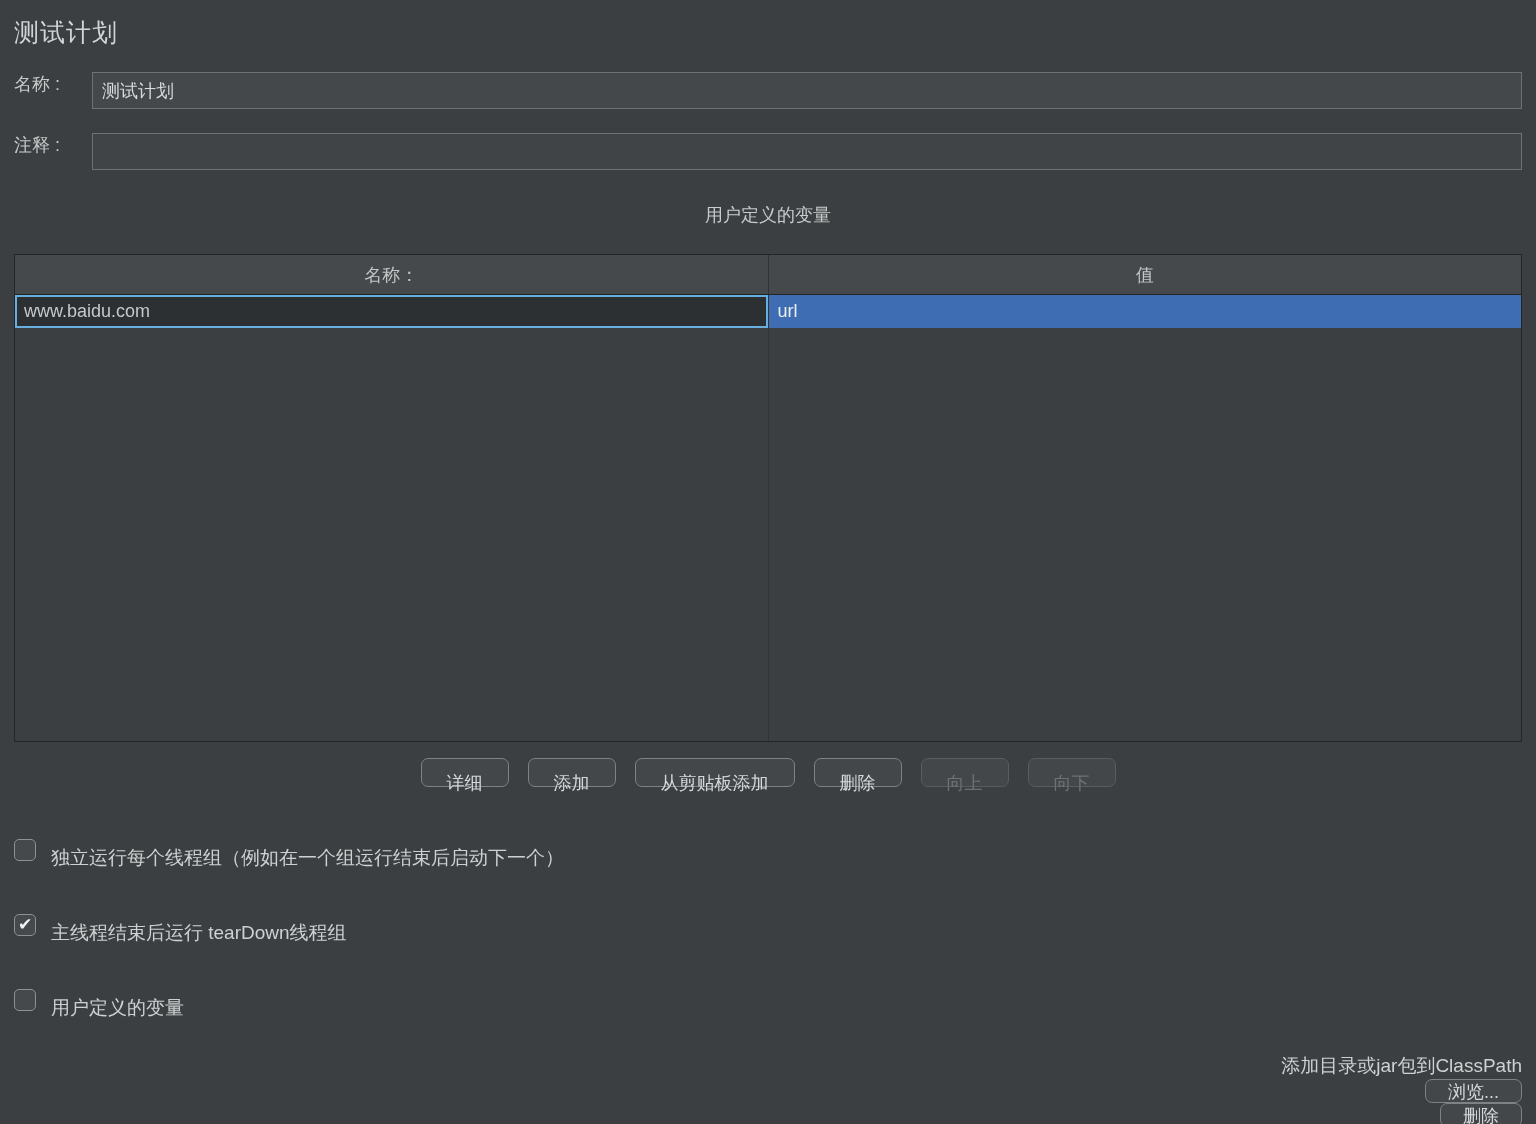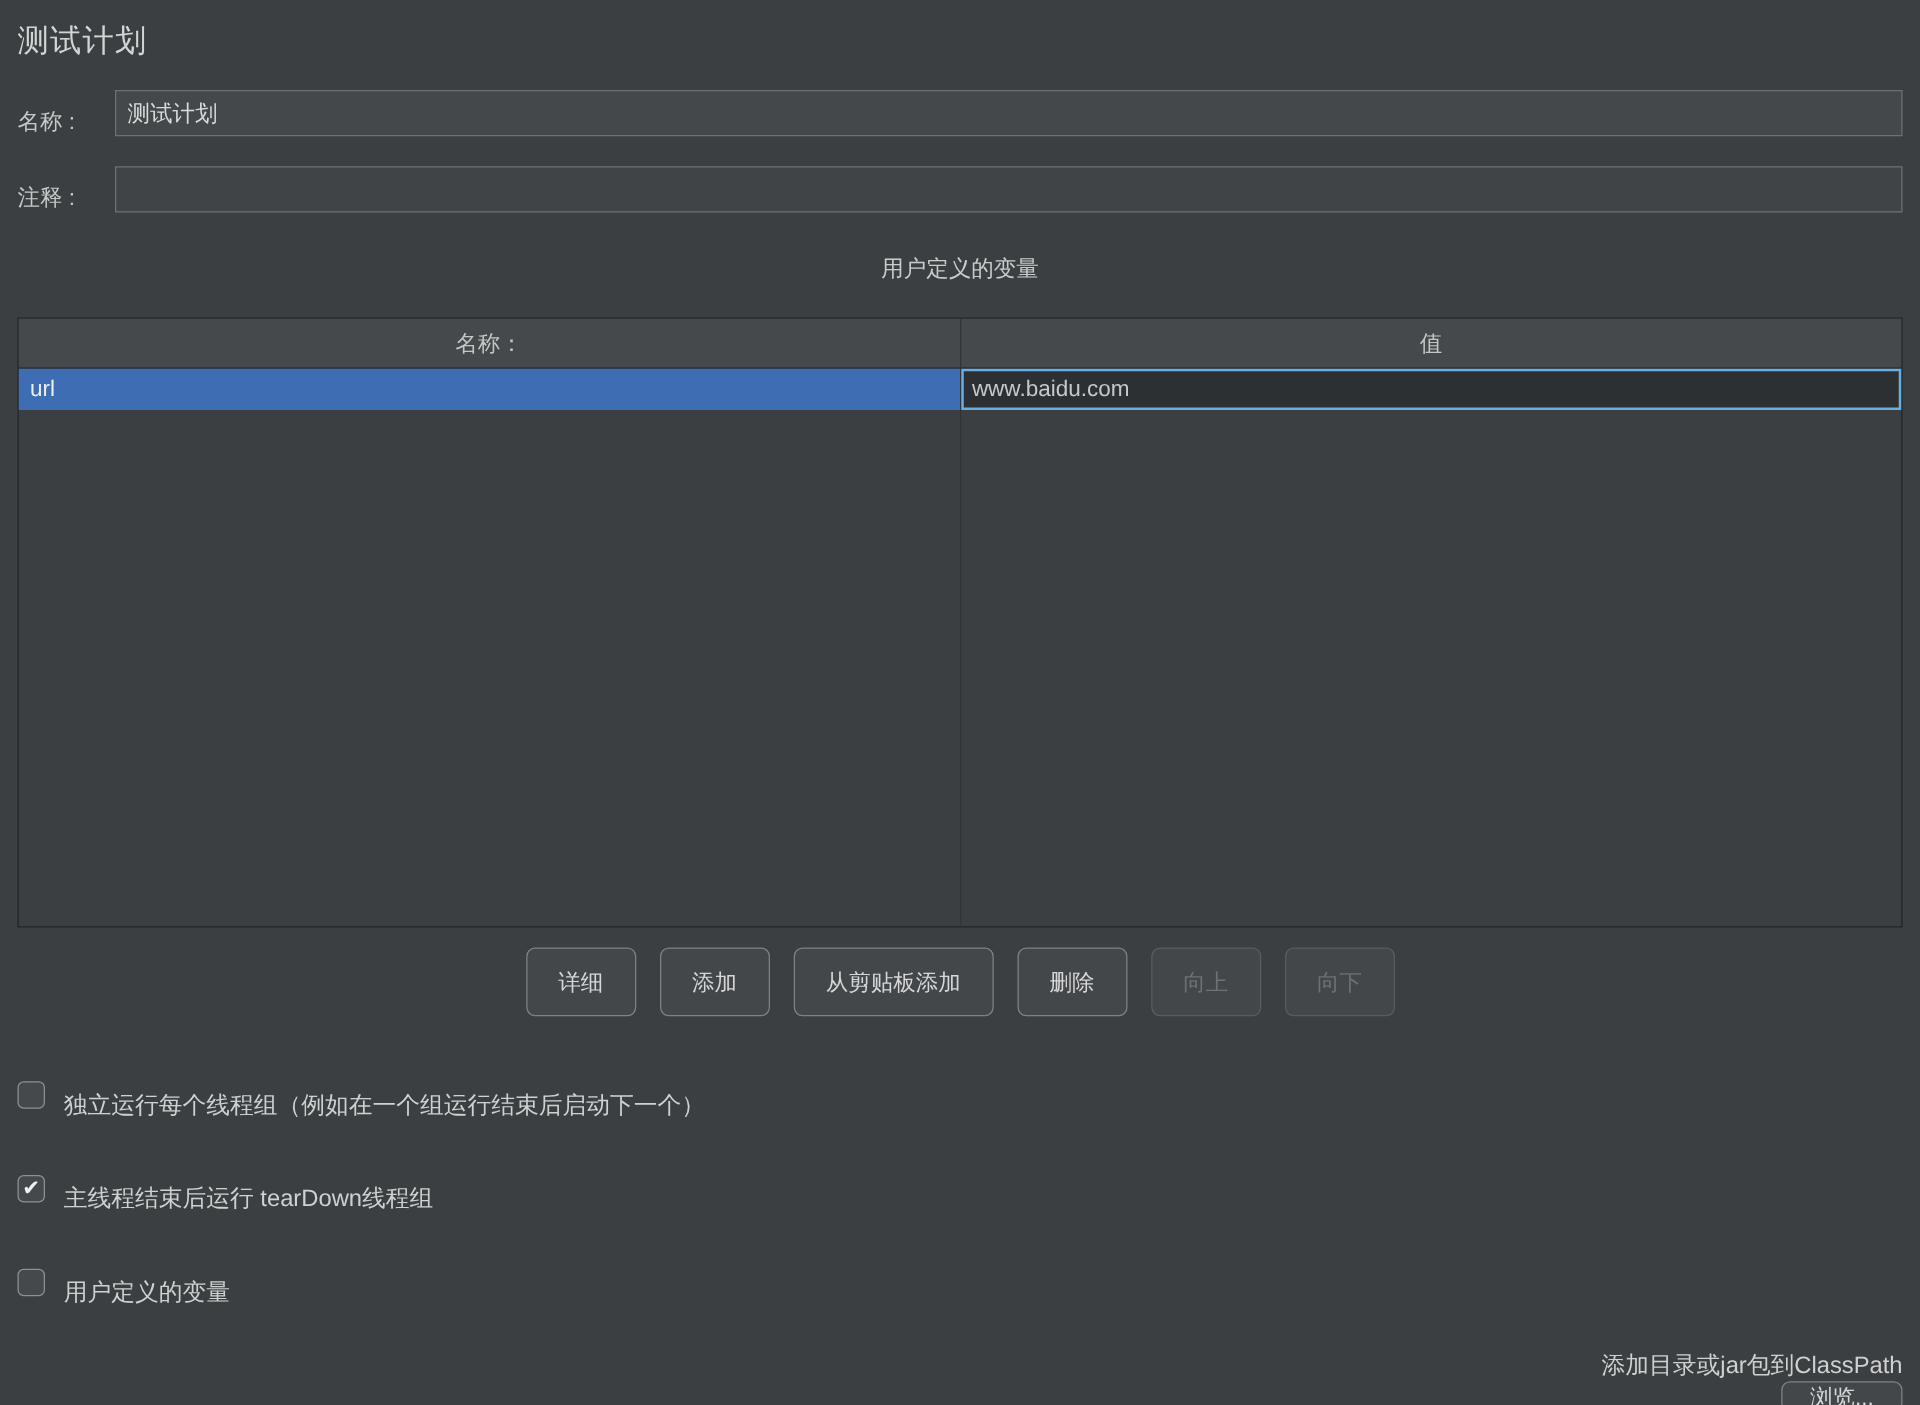--- a/index.html
+++ b/index.html
@@ -15,21 +15,21 @@
   
   .page-title {
     padding-top: 16px;
     font-size: 25px;
     font-weight: 400;
     color: #d2d4d5;
     letter-spacing: 1px;
   }
 
   
-  .form-row { display: flex; align-items: flex-end; }
+  .form-row { display: flex; align-items: flex-start; }
   .form-row.name-row { margin-top: 23px; }
   .form-row.comment-row { margin-top: 24px; }
   .form-label {
     width: 78px;
     flex: 0 0 78px;
     font-size: 18px;
     color: #c6c8c9;
   }
   .text-field {
     flex: 1;
@@ -88,21 +88,21 @@
   }
 
   
   .btn-row {
     margin-top: 16px;
     display: flex;
     justify-content: center;
     gap: 19px;
   }
   .btn {
-    height: 55px;
+    height: 29px;
     padding: 12px 25px;
     background: #43474a;
     border: 1.5px solid #7e8284;
     border-radius: 7px;
     color: #d5d7d8;
     font-size: 18px;
     font-family: "Liberation Sans", sans-serif;
     cursor: pointer;
   }
   .btn.disabled {
@@ -165,24 +165,24 @@
 
   <div class="section-title">用户定义的变量</div>
 
   <div class="var-table">
     <div class="var-header">
       <div class="var-header-cell">名称：</div>
       <div class="var-header-cell">值</div>
     </div>
     <div class="var-body">
       <div class="var-col">
-        <div class="cell-name">url</div>
+        <div class="cell-value">www.baidu.com</div>
       </div>
       <div class="var-col">
-        <div class="cell-value">www.baidu.com</div>
+        <div class="cell-name">url</div>
       </div>
     </div>
   </div>
 
   <div class="btn-row">
     <button class="btn">详细</button>
     <button class="btn">添加</button>
     <button class="btn">从剪贴板添加</button>
     <button class="btn">删除</button>
     <button class="btn disabled">向上</button>

